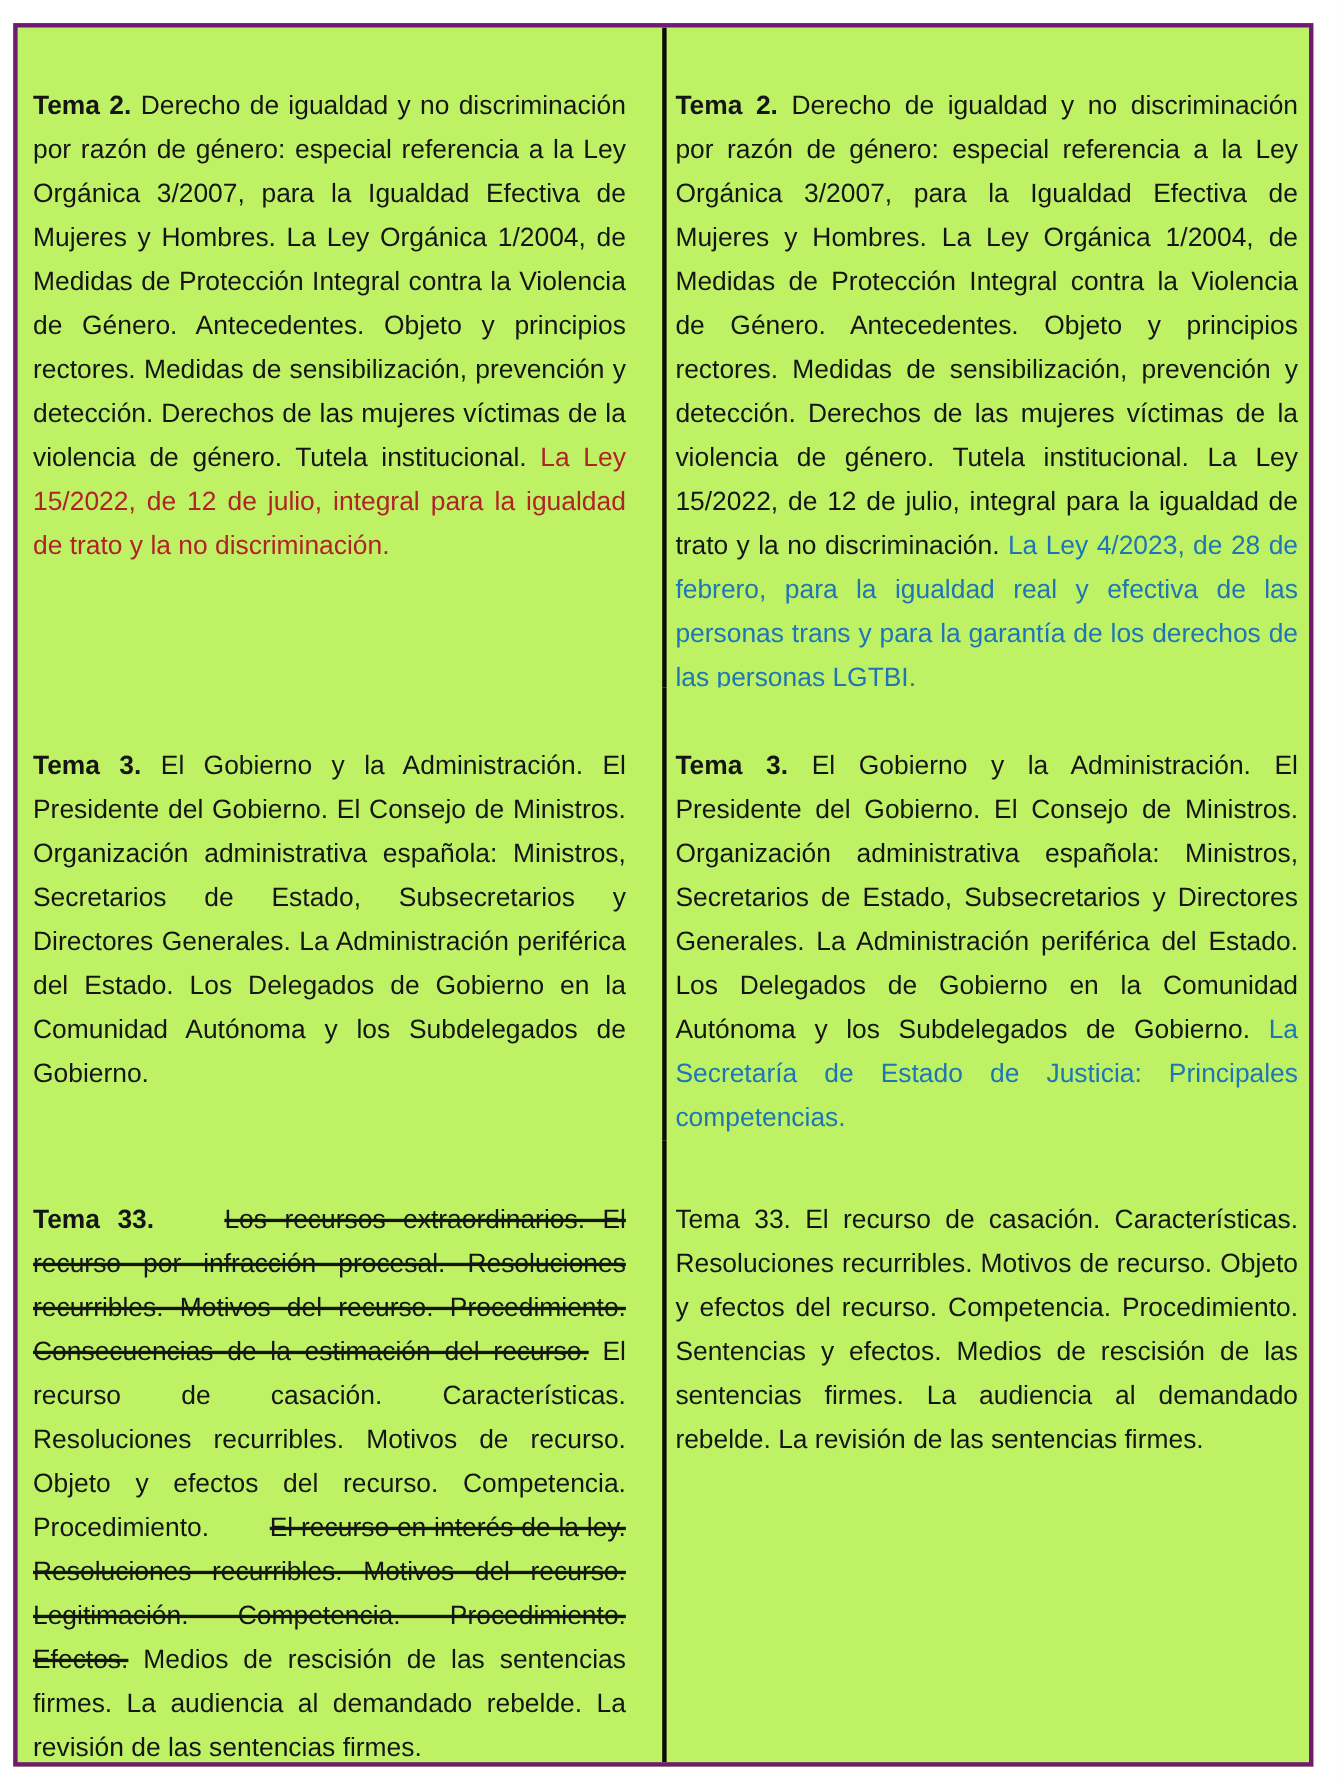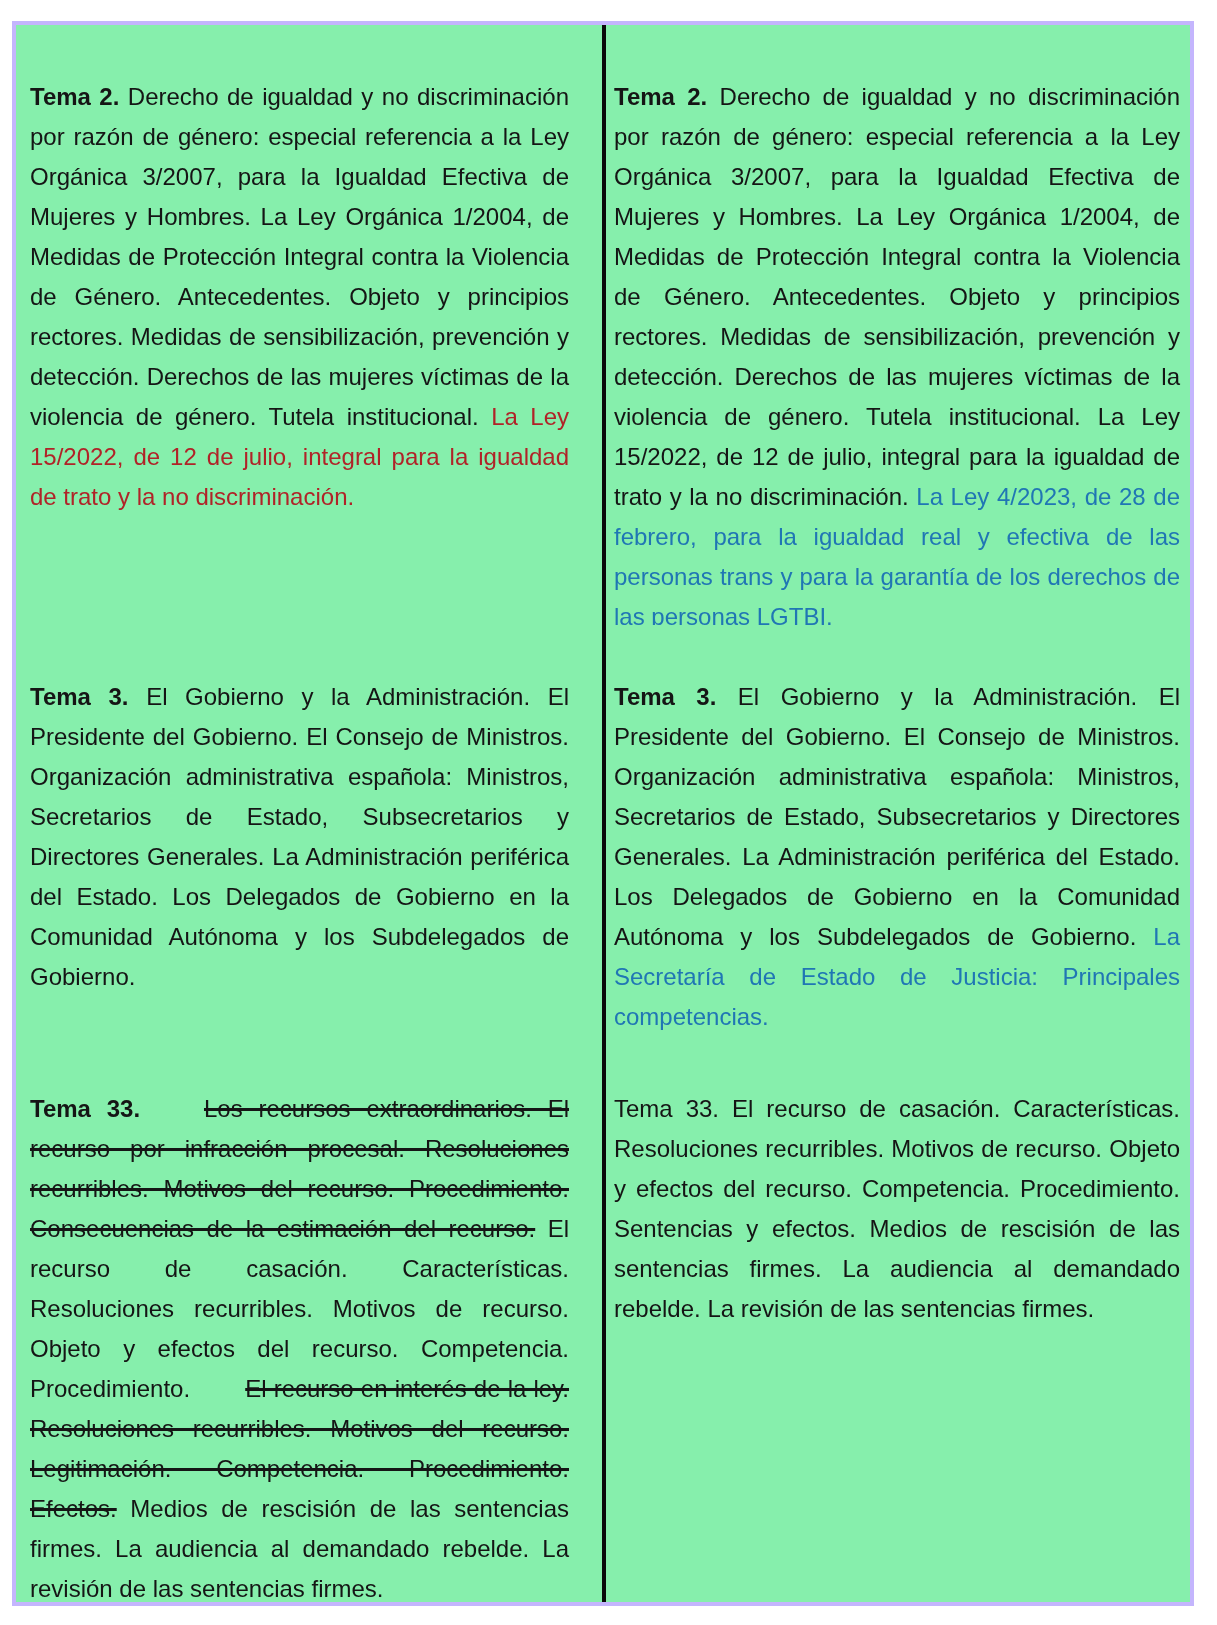--- a/index.html
+++ b/index.html
@@ -14,22 +14,22 @@
     font-family: "Liberation Sans", sans-serif;
     color: #151515;
   }
   .comparison-table {
     position: absolute;
     left: 12px;
     top: 21px;
     width: 1182px;
     height: 1585px;
     box-sizing: border-box;
-    border: 4px solid #c4b5fd;
-    background: #86efac;
+    border: 4px solid #701a75;
+    background: #bef264;
     display: grid;
     grid-template-columns: 590px 1fr;
     grid-template-rows: 600px auto 1fr;
     overflow: hidden;
   }
   .cell {
     box-sizing: border-box;
     overflow: hidden;
   }
   .cell.left {

